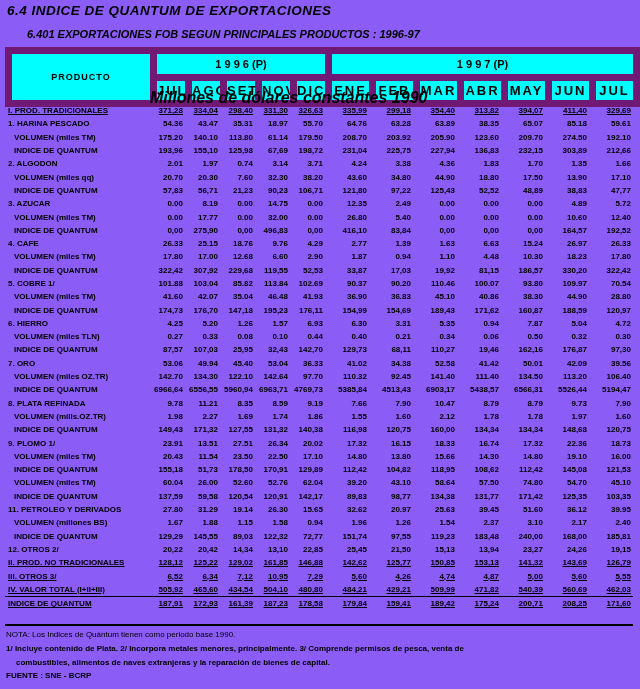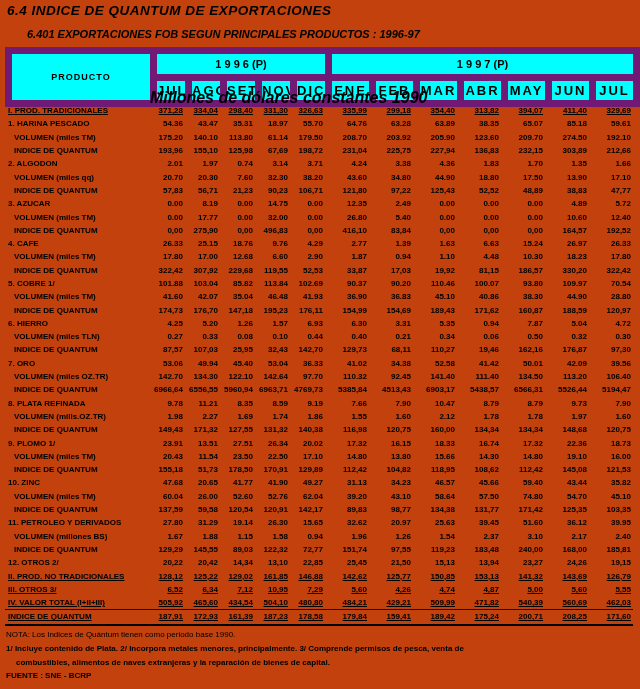--- a/index.html
+++ b/index.html
@@ -1,16 +1,16 @@
 <!DOCTYPE html>
 <html><head>
 <meta charset="utf-8">
 <style>
   html,body{margin:0;padding:0;background:#fff;}
-  .page{position:relative;width:640px;height:689px;background:#c2410c;overflow:hidden;
+  .page{position:relative;width:640px;height:689px;background:#8b5cf6;overflow:hidden;
         font-family:"Liberation Sans",sans-serif;color:#000;}
   .title1{position:absolute;left:7px;top:3px;font-size:13.5px;font-weight:bold;font-style:italic;
           letter-spacing:.5px;white-space:nowrap;}
   .title2{position:absolute;left:7px;top:28px;font-size:11px;font-weight:bold;font-style:italic;white-space:nowrap;padding-left:20px;}
   table{border-collapse:collapse;table-layout:fixed;}
   .hdr-table{position:absolute;left:5px;top:47px;width:628px;border:2px solid #000;}
   .hdr-table th{background:#00ffff;border:7px solid #701a75;padding:0;font-weight:bold;overflow:hidden;}
   .th-product{font-size:9px;letter-spacing:1px;}
   .th-year{font-size:11px;height:20px;}
   .th-month{font-size:13px;letter-spacing:2px;height:19px;}
@@ -509,35 +509,20 @@
           <td class="num">170,91</td>
           <td class="num">129,89</td>
           <td class="num">112,42</td>
           <td class="num">104,82</td>
           <td class="num">118,95</td>
           <td class="num">108,62</td>
           <td class="num">112,42</td>
           <td class="num">145,08</td>
           <td class="num">121,53</td>
         </tr>
-        <tr class="product">
-          <td class="lbl">10. ZINC</td>
-          <td class="num">47.68</td>
-          <td class="num">20.65</td>
-          <td class="num">41.77</td>
-          <td class="num">41.90</td>
-          <td class="num">49.27</td>
-          <td class="num">31.13</td>
-          <td class="num">34.23</td>
-          <td class="num">46.57</td>
-          <td class="num">45.66</td>
-          <td class="num">59.40</td>
-          <td class="num">43.44</td>
-          <td class="num">35.82</td>
-        </tr>
         <tr class="sub">
           <td class="lbl">VOLUMEN (miles TM)</td>
           <td class="num">60.04</td>
           <td class="num">26.00</td>
           <td class="num">52.60</td>
           <td class="num">52.76</td>
           <td class="num">62.04</td>
           <td class="num">39.20</td>
           <td class="num">43.10</td>
           <td class="num">58.64</td>

